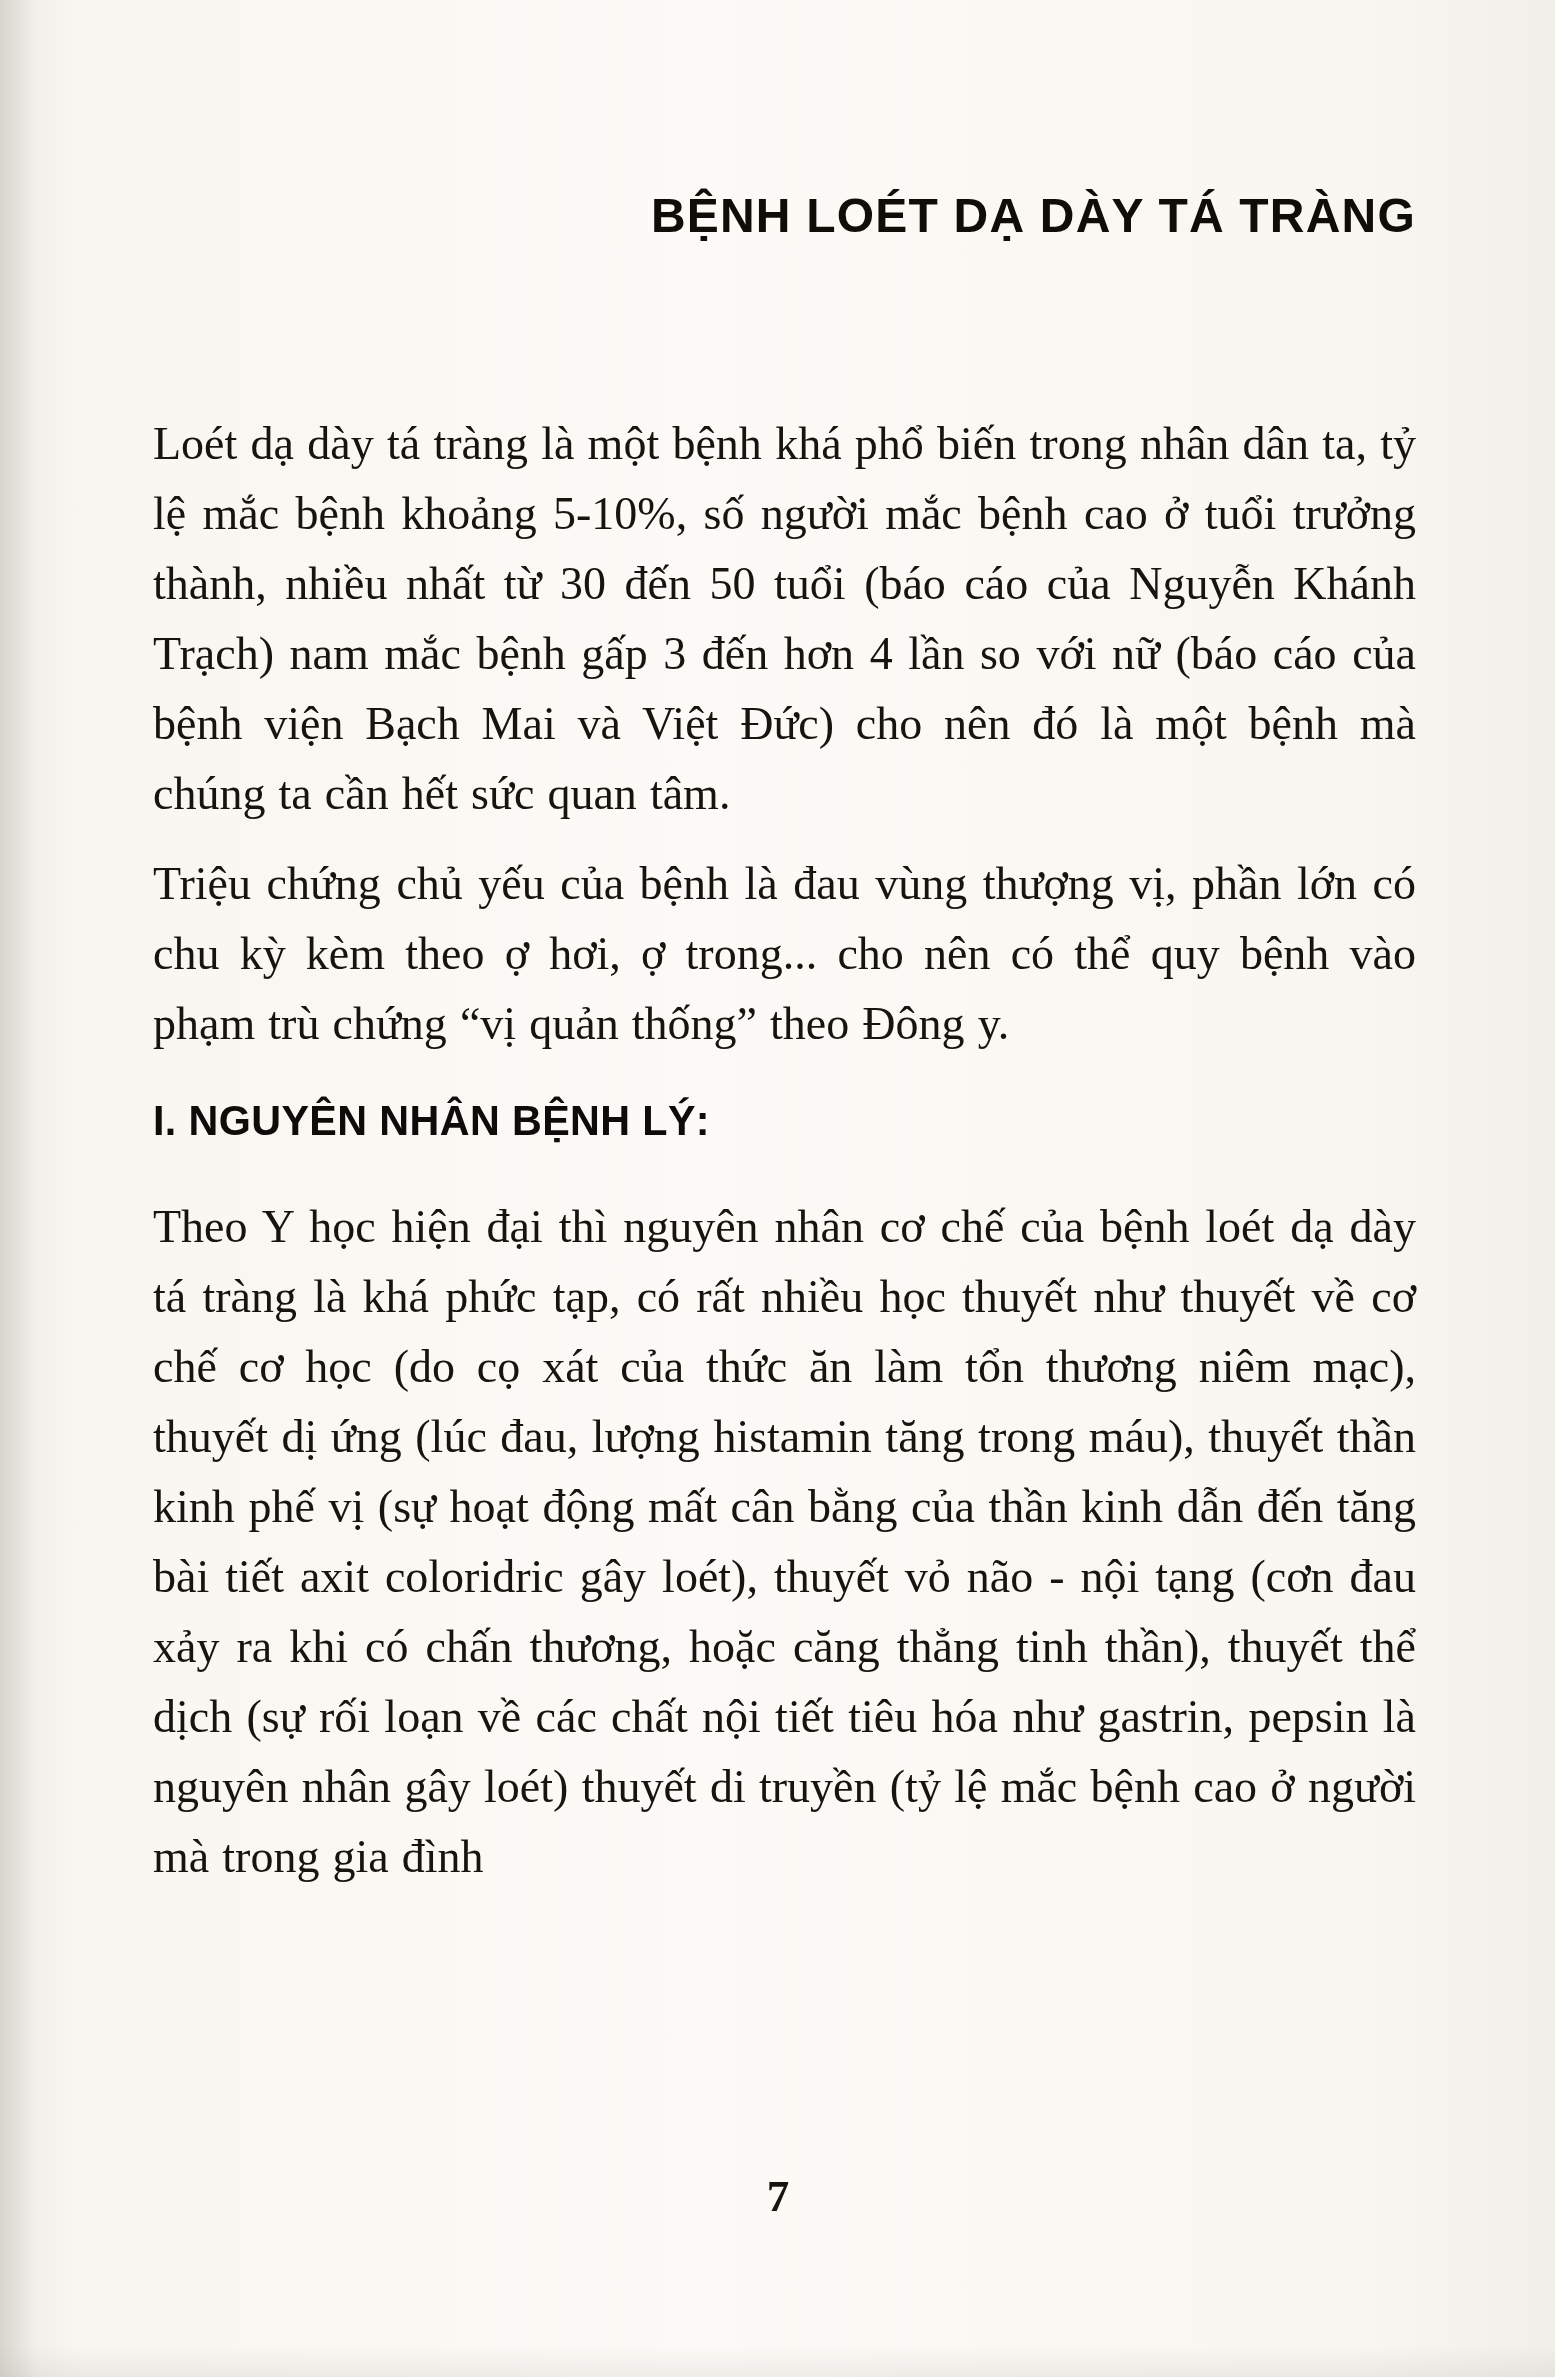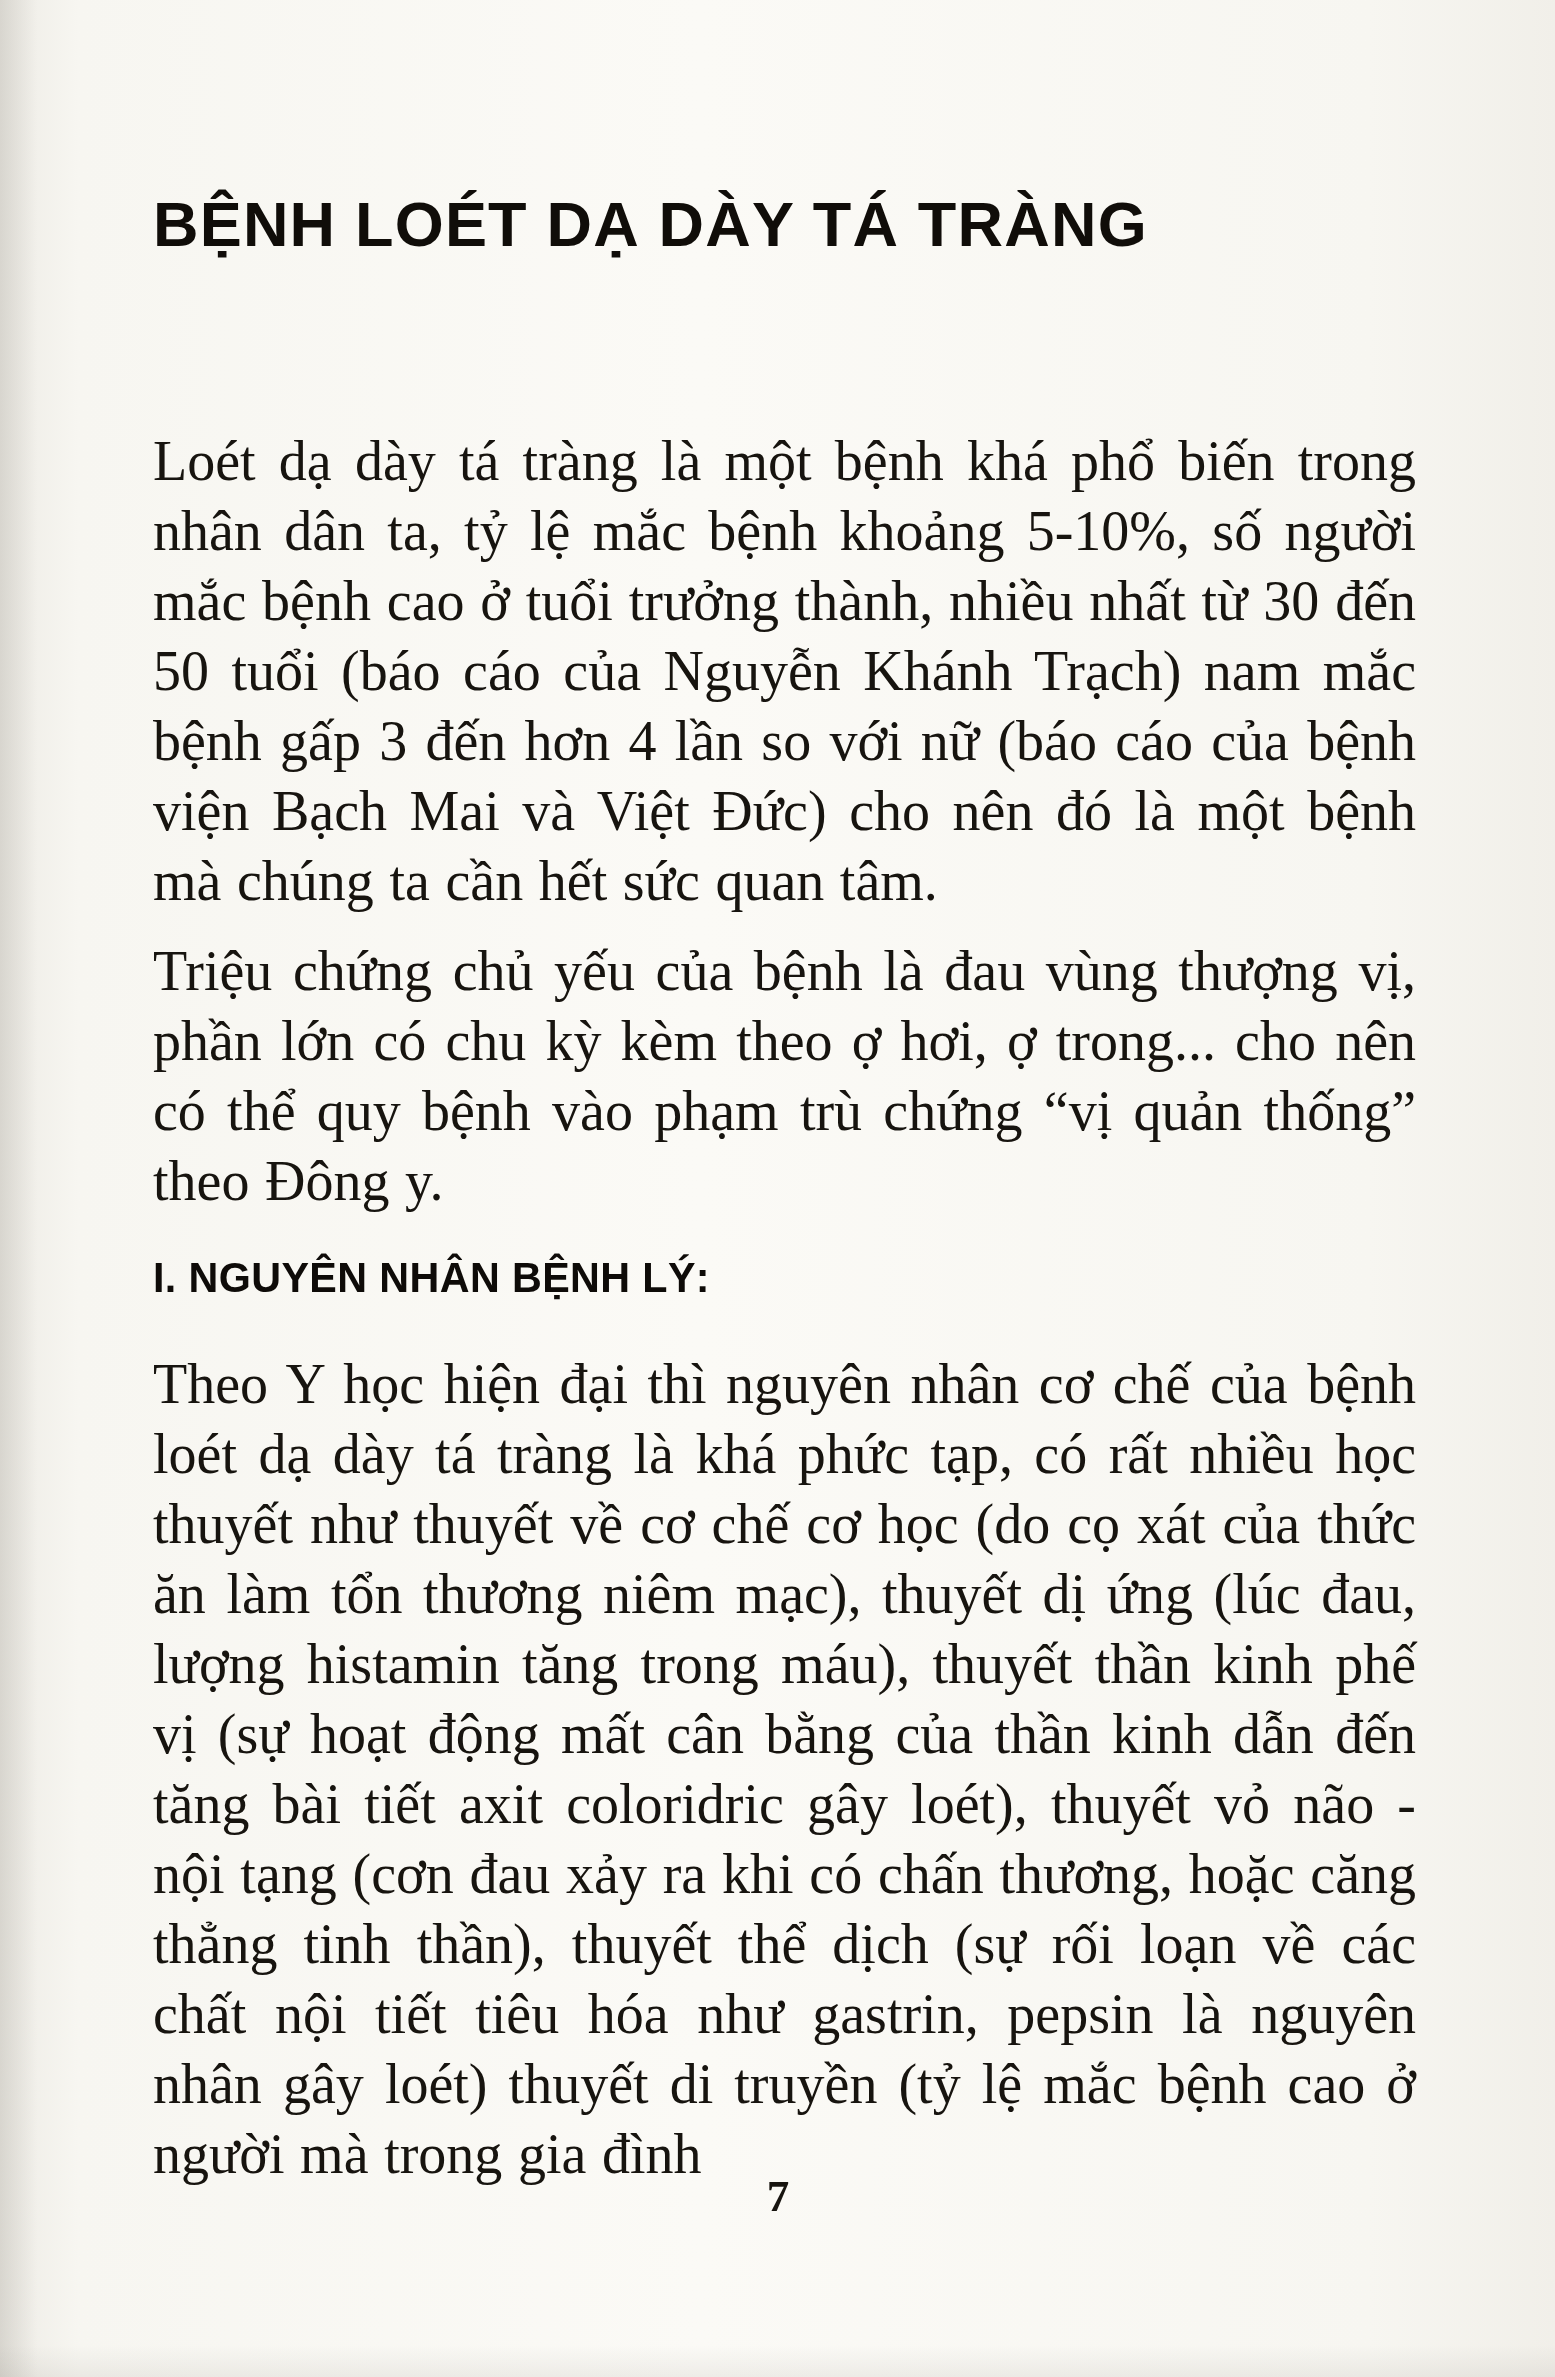--- a/index.html
+++ b/index.html
@@ -20,28 +20,28 @@
   }
   .content {
     position: absolute;
     left: 153px;
     right: 140px;
     top: 188px;
   }
   .title {
     font-family: "Liberation Sans", "DejaVu Sans", sans-serif;
     font-weight: 700;
-    font-size: 63px;
+    font-size: 48px;
     letter-spacing: 1.2px;
-    text-align: left;
+    text-align: right;
     margin: 0 0 166px 0;
     color: #100d09;
   }
   .body-par {
-    font-size: 56px;
+    font-size: 46px;
     line-height: 70px;
     text-align: justify;
     text-justify: inter-word;
     margin: 0 0 19.5px 0;
     word-spacing: 1.6px;
   }
   .section-heading {
     font-family: "Liberation Sans", "DejaVu Sans", sans-serif;
     font-weight: 700;
     font-size: 43px;

